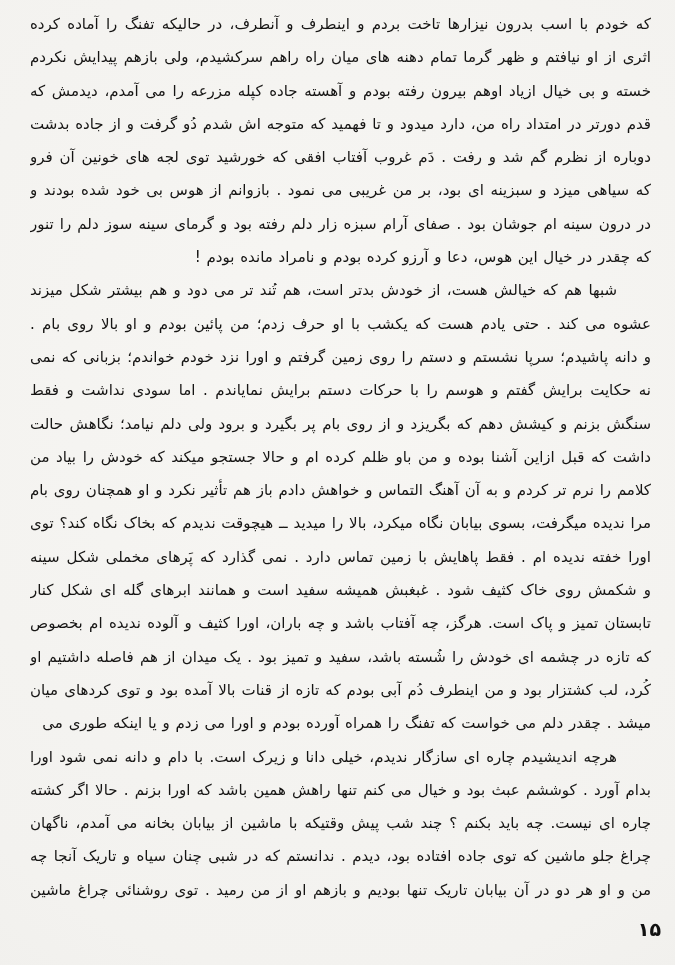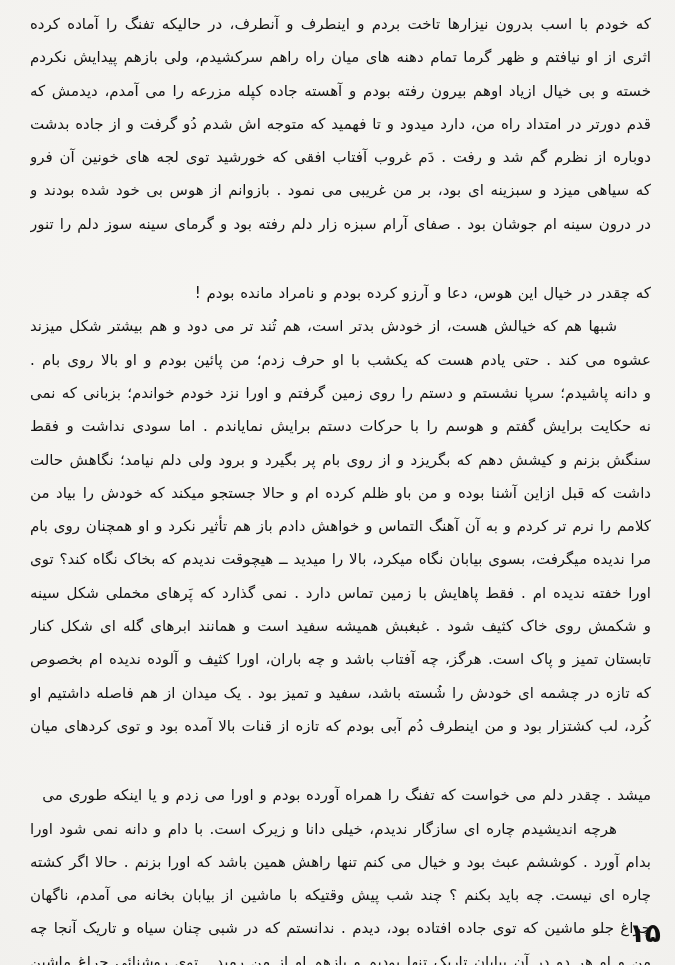--- a/index.html
+++ b/index.html
@@ -30,42 +30,41 @@
     line-height: 33.3px;
     height: 33.3px;
     overflow: hidden;
     text-align: justify;
     text-align-last: justify;
     word-spacing: 1px;
   }
   .line.end {
     text-align: right;
     text-align-last: right;
-    margin-top: 36px;
   }
   .line.indent {
     padding-right: 34px;
   }
   .watermark {
     position: absolute;
     top: 240px;
     left: 27px;
     direction: ltr;
     font-family: "DejaVu Sans", sans-serif;
     font-weight: bold;
     font-size: 31px;
     letter-spacing: 0.5px;
     color: #b5b5b4;
     user-select: none;
   }
   .page-number {
     position: absolute;
     top: 918px;
     right: 14px;
-    font-size: 26px;
+    font-size: 19px;
     font-weight: bold;
     color: #111;
   }
 </style>
 </head>
 <body>
 
 <div class="page">
 
 

